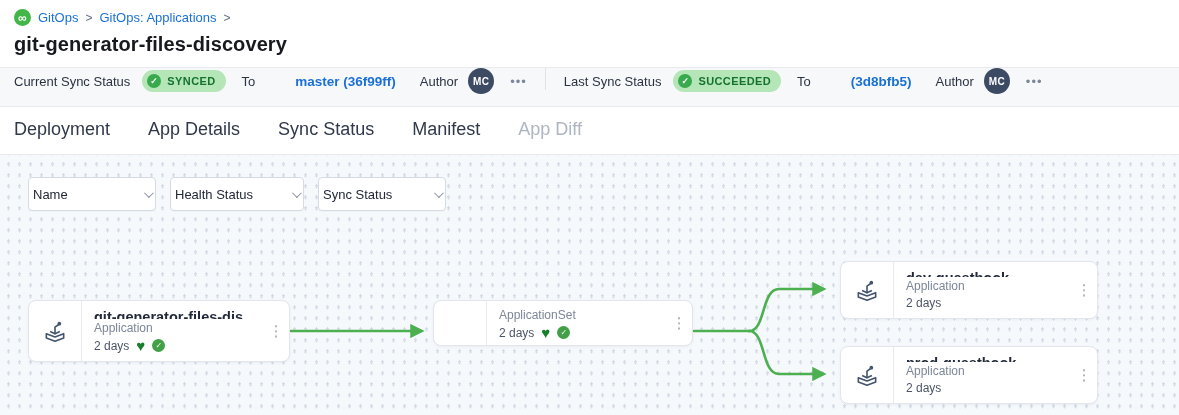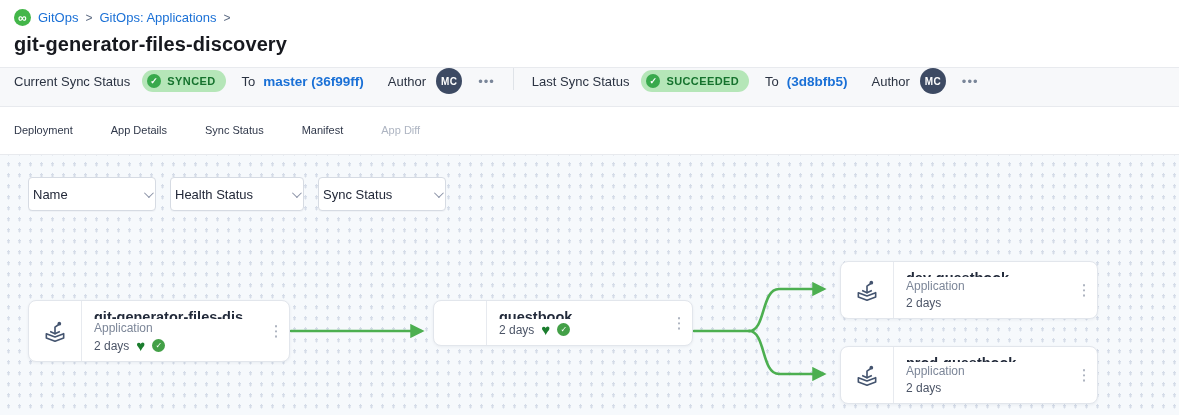--- a/index.html
+++ b/index.html
@@ -18,34 +18,34 @@
   
   .statusbar { height:40px; background:#f7f8fa; border-top:1px solid #e8eaee; border-bottom:1px solid #e8eaee;
     display:flex; align-items:flex-start; padding:0 16px 0 14px; font-size:13px; color:#2b3342; white-space:nowrap; }
   .sb-group { display:flex; align-items:center; }
   .sb-label { margin-right:12px; }
   .badge { display:inline-flex; align-items:center; gap:6px; background:#b5e6b8; color:#15722d;
     font-size:11px; font-weight:700; letter-spacing:.4px; border-radius:12px; padding:4px 10px 4px 5px; }
   .badge-check { width:14px; height:14px; border-radius:50%; background:#38a94c; color:#fff;
     display:flex; align-items:center; justify-content:center; font-size:9px; line-height:1; }
   .sb-to { margin:0 8px 0 16px; }
-  .sb-rev { color:#1a70d6; font-weight:700; font-size:13.5px; cursor:pointer; }
+  .sb-rev { color:#1a70d6; font-weight:700; font-size:13.5px; cursor:pointer;margin-left:32px; }
   .sb-author { margin:0 10px 0 24px; }
   .avatar { width:26px; height:26px; border-radius:50%; background:#3d4a63; color:#fff;
     display:flex; align-items:center; justify-content:center; font-size:10px; font-weight:700; letter-spacing:.3px; }
   .sb-more { margin-left:16px; color:#7a8699; font-size:13px; letter-spacing:1px; cursor:pointer; }
   .sb-divider { width:1px; height:22px; background:#dfe3e8; margin:0 18px; }
   .sb-agent { margin-left:auto; display:flex; align-items:center; gap:8px; }
   .sb-agent .sb-divider { margin:0 18px 0 0; }
 
   
   .tabs { height:48px; background:#fff; border-bottom:1px solid #e8eaee; display:flex; align-items:stretch;
     padding-left:14px; }
   .tab { position:relative; display:flex; align-items:center; padding:0 0 2px 0; margin-right:38px;
-    font-size:11px; color:#2f3razor645; color:#30384a; cursor:pointer; }
+    font-size:18px; color:#2f3razor645; color:#30384a; cursor:pointer; }
   .tab.active { font-weight:700; color:#17191f; }
   .tab.active::after { content:""; position:absolute; left:-12px; right:-12px; bottom:0; height:3px;
     background:#1f73d2; border-radius:3px 3px 0 0; }
   .tab.disabled { color:#aeb5c2; cursor:default; }
 
   
   .graph { position:relative; height:260px; background-color:#f6f9fc;
     background-image: radial-gradient(#d5dce8 1px, transparent 1.2px),
                       radial-gradient(#d5dce8 1px, transparent 1.2px);
     background-size: 11px 11px, 11px 11px;
@@ -176,20 +176,21 @@
         <span class="mini-check">✓</span>
       </div>
     </div>
     <div class="kebab">⋮</div>
   </div>
 
   <div class="node" style="left:433px; top:145px; width:260px; height:46px;">
     <div class="node-icon-area"></div>
     <div class="node-body">
       <div class="node-name">guestbook</div>
+      <div class="node-kind">ApplicationSet</div>
       <div class="node-meta">
         <span>2 days</span>
         <span class="heart">♥</span>
         <span class="mini-check">✓</span>
       </div>
     </div>
     <div class="kebab">⋮</div>
   </div>
 
   <div class="node" style="left:840px; top:106px; width:258px; height:58px;">

